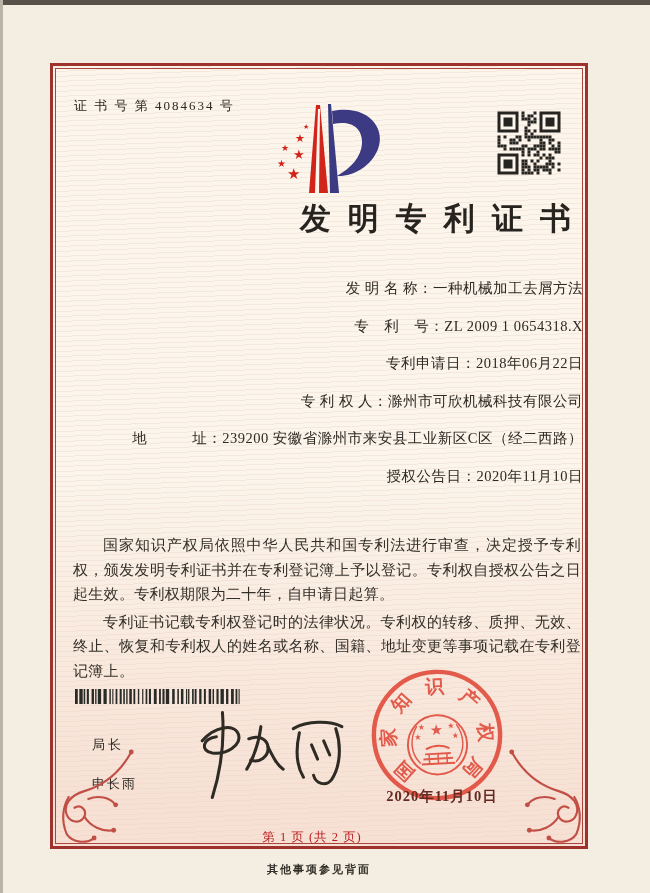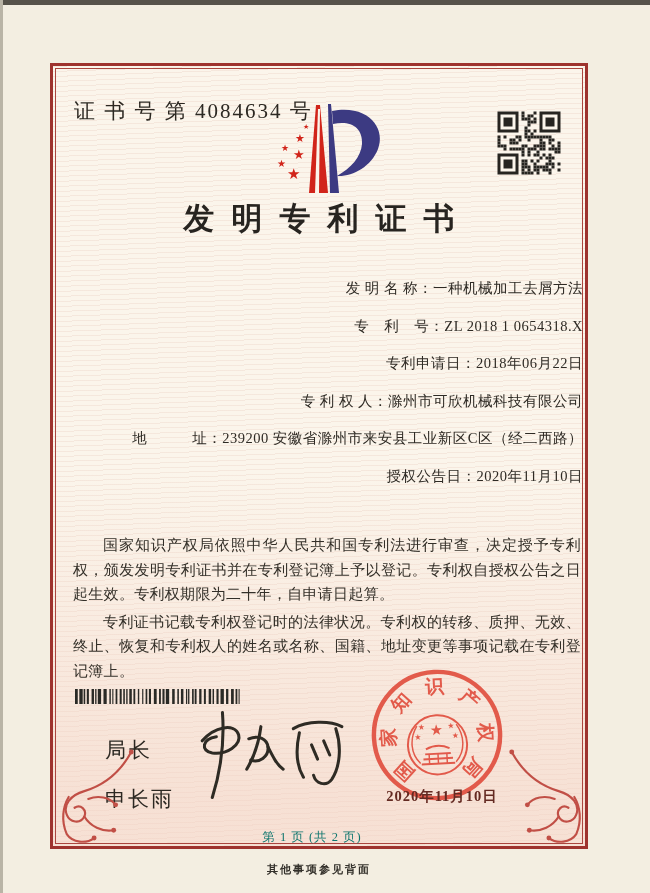--- a/index.html
+++ b/index.html
@@ -22,62 +22,62 @@
     background-image:
       linear-gradient(180deg, rgba(255,252,246,0) 52%, rgba(243,208,194,0.55) 94%),
       repeating-linear-gradient(178deg, rgba(205,140,122,0.13) 0px, rgba(205,140,122,0.13) 1px, transparent 1px, transparent 5px);
   }
   .frame-inner{
     position:absolute;inset:2px;border:1px solid #aa453e;
   }
 
   .cert-no{
     position:absolute;left:74px;top:97px;
-    font-size:21px;letter-spacing:2px;color:#2c2822;
+    font-size:13px;letter-spacing:2px;color:#2c2822;
   }
 
   .logo{position:absolute;left:253px;top:99px;width:170px;height:100px;}
   .logo text{font-family:"DejaVu Sans",sans-serif;}
 
   .qr{position:absolute;left:496px;top:110px;width:66px;height:66px;}
 
   .title{
     position:absolute;left:50px;top:198px;width:538px;margin:0;
-    text-align:center;font-size:31px;font-weight:700;
+    text-align:right;font-size:31px;font-weight:700;
     letter-spacing:0.55em;text-indent:0.55em;color:#272420;
   }
 
   .fields{position:absolute;left:73px;top:279px;width:510px;text-align:right;}
   .row{position:relative;height:23px;margin-bottom:14.5px;font-size:14.5px;white-space:nowrap;}
   .row .lbl{display:inline-block;width:90px;letter-spacing:0.5px;}
   .row .val{letter-spacing:0.5px;}
   .pair2{position:absolute;left:257px;top:0;}
   .pair2 .lbl{width:auto;margin-right:2px;}
 
   .paras{position:absolute;left:73px;top:533px;width:508px;font-size:15px;line-height:1.64;color:#332f28;}
   .paras p{margin:0 0 3px 0;text-indent:2em;text-align:justify;letter-spacing:0.3px;}
 
   .barcode{position:absolute;left:75px;top:689px;width:168px;height:15px;}
 
-  .officer{position:absolute;left:105px;top:736px;font-size:21px;letter-spacing:3px;color:#2c2822;}
+  .officer{position:absolute;left:92px;top:736px;font-size:13px;letter-spacing:3px;color:#2c2822;}
   .officer .officer-name{margin-top:21px;letter-spacing:2px;}
 
   .signature{position:absolute;left:188px;top:704px;width:162px;height:102px;}
 
   .seal{position:absolute;left:368px;top:666px;width:138px;height:138px;opacity:0.88;transform:rotate(-3deg);}
   .seal text{font-family:"Liberation Serif","DejaVu Serif",serif;}
   #seal-chars text{font-size:19px;font-weight:bold;fill:#e04838;text-anchor:middle;}
   .seal-date{
     position:absolute;left:372px;top:787px;width:140px;text-align:center;
     font-size:14.5px;font-weight:700;color:#642a22;letter-spacing:1px;
   }
 
   .page-footer{
     position:absolute;left:50px;top:829px;width:524px;text-align:center;
-    font-size:12.5px;color:#0f766e;letter-spacing:1px;
+    font-size:12.5px;color:#b91c1c;letter-spacing:1px;
   }
   .back-note{
     position:absolute;left:50px;top:862px;width:538px;text-align:center;
     font-size:11px;font-weight:600;color:#33302a;letter-spacing:2px;
   }
 
   .orn{position:absolute;width:88px;height:98px;}
   .orn-l{left:55px;top:748px;}
   .orn-r{left:500px;top:748px;transform:scaleX(-1);}
 </style>
@@ -244,21 +244,21 @@
       </svg>
   </div>
 
   <h1 class="title">发明专利证书</h1>
 
   <div class="fields">
     <div class="row">
       <span class="lbl">发 明 名 称：</span><span class="val">一种机械加工去屑方法</span>
     </div>
     <div class="row">
-      <span class="lbl">专　利　号：</span><span class="val">ZL 2018 1 0654318.X</span>
+      <span class="lbl">专　利　号：</span><span class="val">ZL 2009 1 0654318.X</span>
     </div>
     <div class="row">
       <span class="lbl">专利申请日：</span><span class="val">2018年06月22日</span>
     </div>
     <div class="row">
       <span class="lbl">专 利 权 人：</span><span class="val">滁州市可欣机械科技有限公司</span>
     </div>
     <div class="row">
       <span class="lbl">地　　　址：</span><span class="val">239200 安徽省滁州市来安县工业新区C区（经二西路）</span>
     </div>

